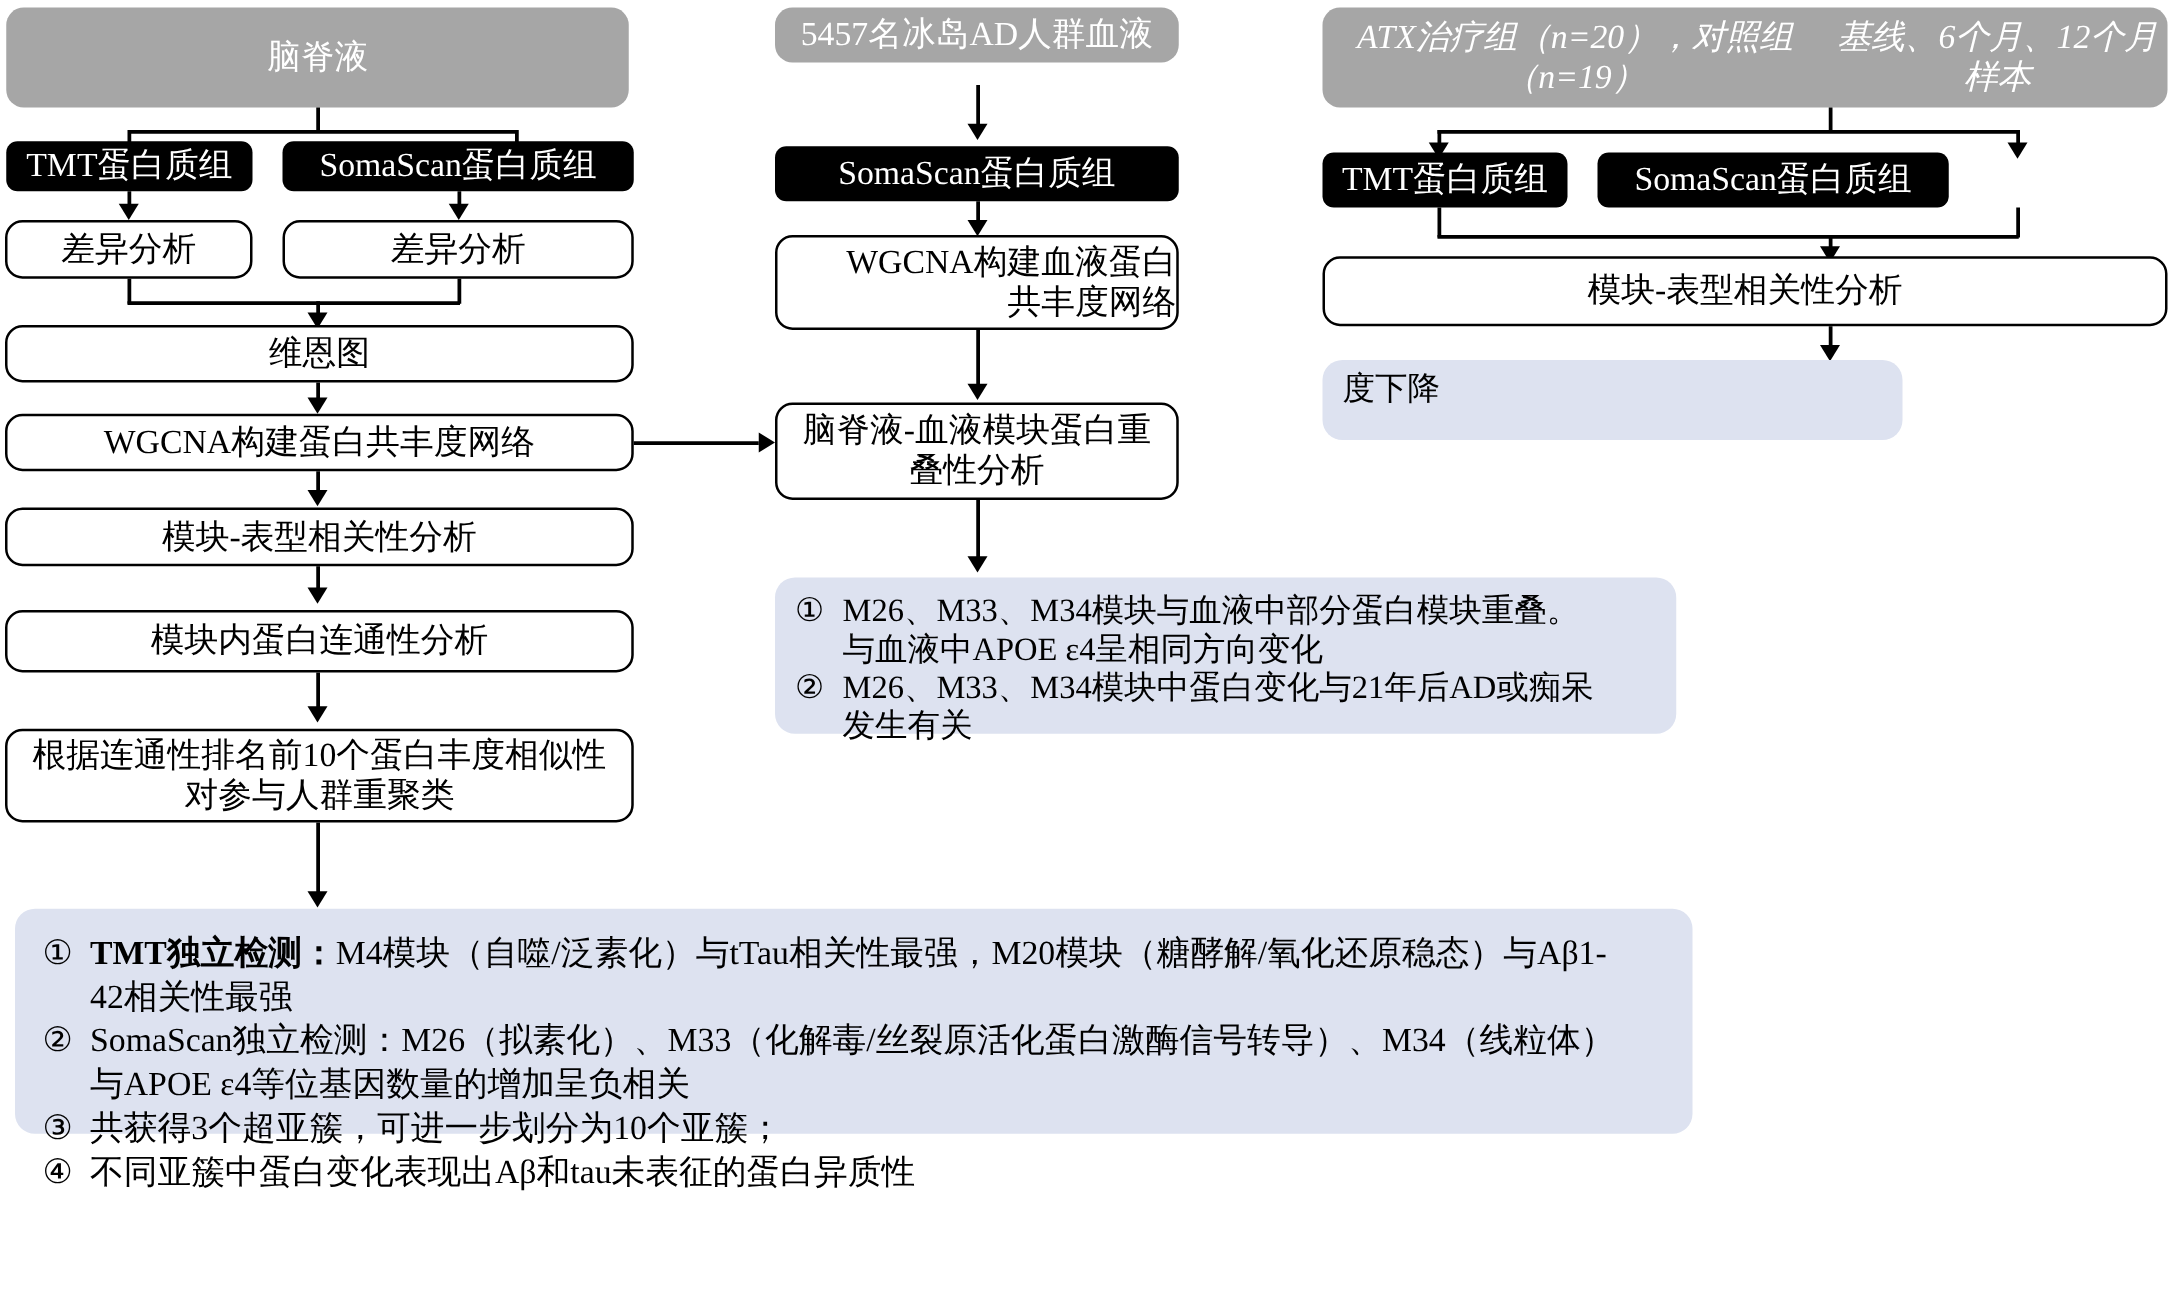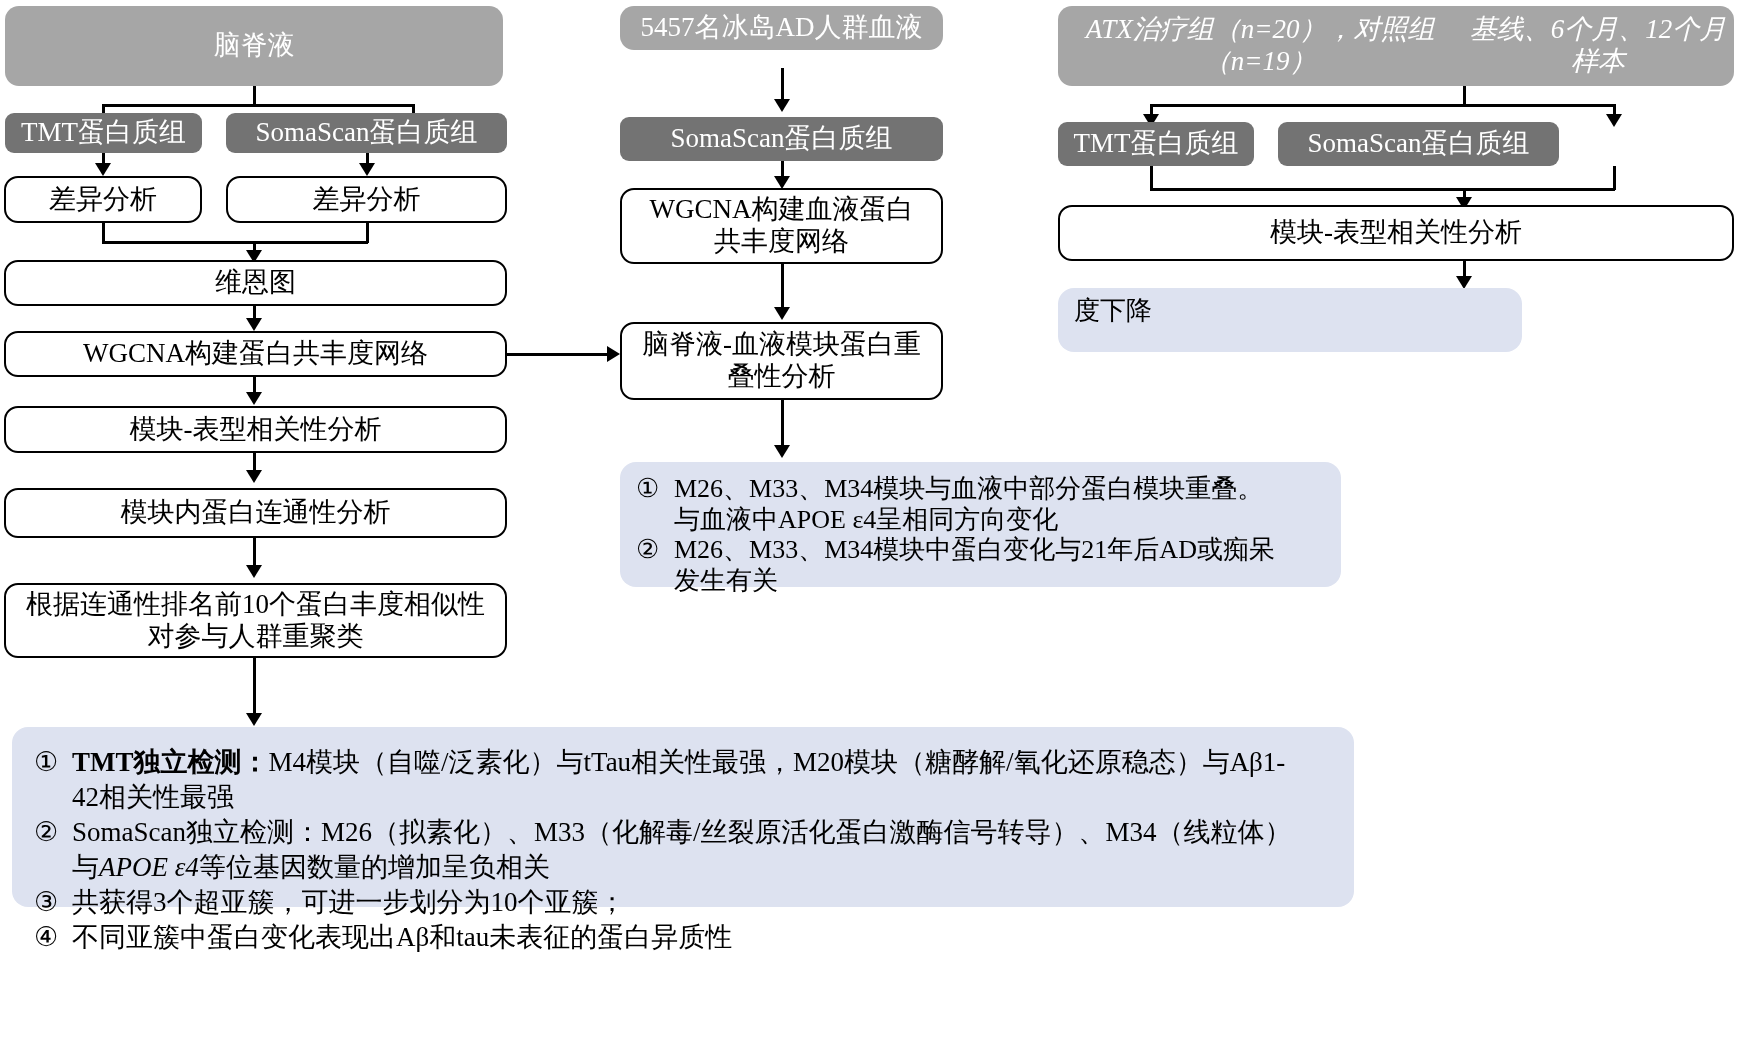--- a/index.html
+++ b/index.html
@@ -28,21 +28,21 @@
   
   .grey {
     background: #a6a6a6;
     color: #ffffff;
     border-radius: 14px;
     font-size: 27px;
   }
 
   
   .green {
-    background: #737373;
+    background: #000000;
     color: #ffffff;
     border-radius: 9px;
     font-size: 27px;
   }
 
   
   .white {
     background: #ffffff;
     border: 2.2px solid #000000;
     border-radius: 14px;
@@ -72,21 +72,21 @@
 
   .marker {
     display: inline-block;
     width: 38px;
     vertical-align: top;
   }
   .hang {
     display: inline-block;
     vertical-align: top;
   }
-  .ital { font-style: italic; }
+  .ital { }
 
   
   .vline {
     position: absolute;
     width: 2.6px;
     background: #000000;
   }
   .hline {
     position: absolute;
     height: 2.6px;
@@ -194,21 +194,21 @@
 <div class="vline" style="left:781px; top:68px; height:34px;"></div>
 <div class="arrow-down" style="left:774px; top:99px;"></div>
 
 <div class="node green" style="left:620px; top:117px; width:323px; height:44px;">
   <span>SomaScan蛋白质组</span>
 </div>
 
 <div class="vline" style="left:781px; top:161px; height:18px;"></div>
 <div class="arrow-down" style="left:774px; top:176px;"></div>
 
-<div class="node white" style="left:620px; top:188px; width:323px; height:76px; flex-direction:column;">
+<div class="node white" style="left:620px; top:188px; width:323px; height:76px; flex-direction:column;align-items:flex-end;">
   <span>WGCNA构建血液蛋白</span>
   <span>共丰度网络</span>
 </div>
 
 <div class="vline" style="left:781px; top:264px; height:46px;"></div>
 <div class="arrow-down" style="left:774px; top:307px;"></div>
 
 <div class="node white" style="left:620px; top:322px; width:323px; height:78px; flex-direction:column;">
   <span>脑脊液-血液模块蛋白重</span>
   <span>叠性分析</span>

